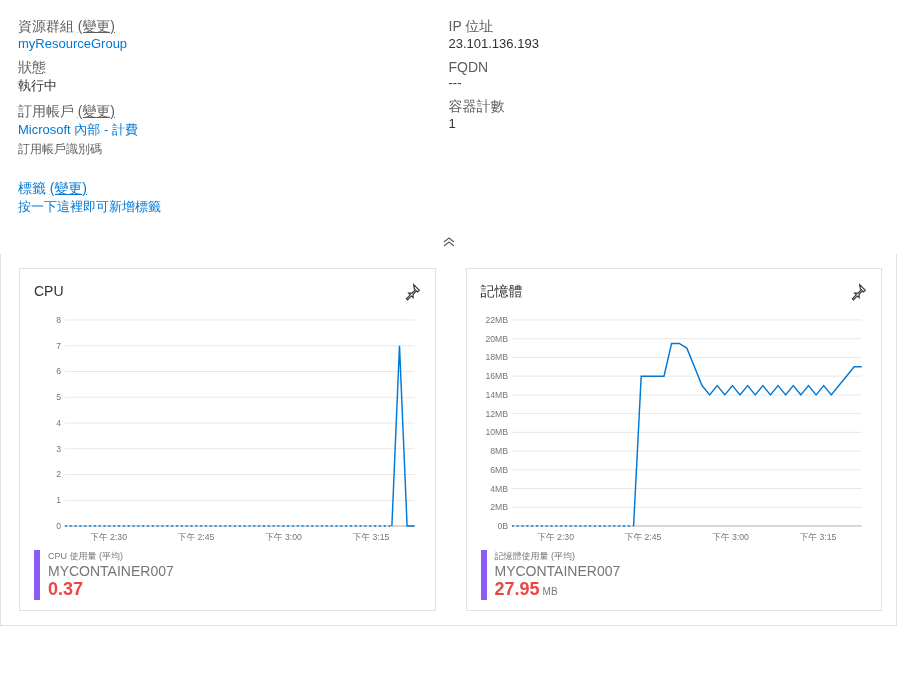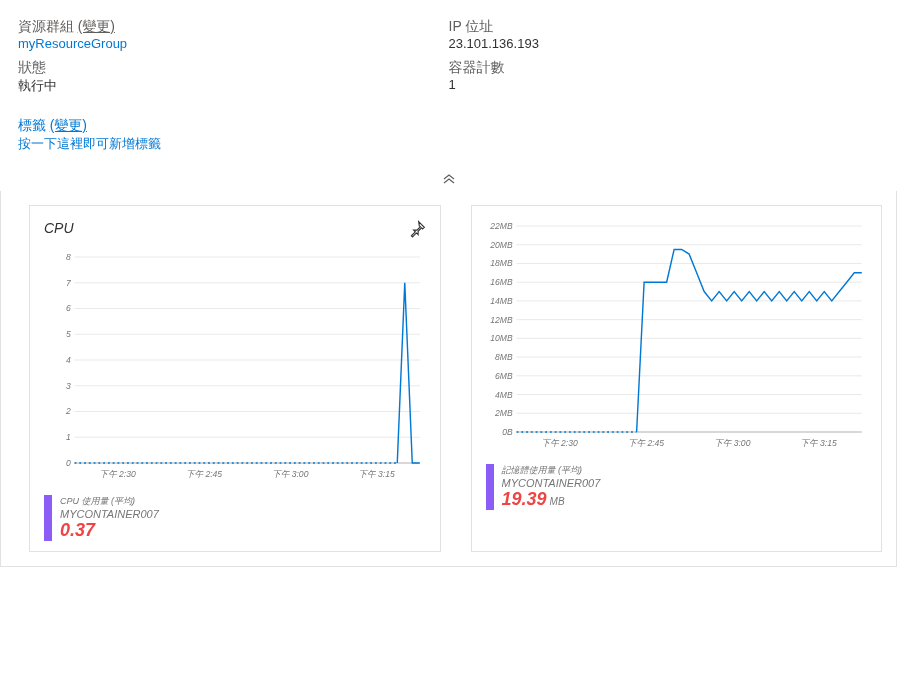--- a/index.html
+++ b/index.html
@@ -54,25 +54,24 @@
     .collapse-bar {
       text-align: center;
       padding: 4px 0;
       cursor: pointer;
       color: #605e5c;
       font-size: 12px;
     }
     .charts-row {
       display: flex;
       gap: 30px;
-      padding: 0 14px 14px 28px;
+      padding: 0 14px 14px 18px;
       border: 1px solid #e1e1e1;
       border-top: none;
       padding-top: 14px;
-      font-style: italic;
     }
     .chart-card {
       flex: 1;
       border: 1px solid #e1e1e1;
       background: #fff;
       padding: 14px 14px 10px 14px;
       position: relative;
     }
     .chart-header {
       display: flex;
@@ -111,30 +110,30 @@
       stroke-width: 1.5;
       fill: none;
     }
     .series-dashed {
       stroke: #0078d4;
       stroke-width: 1.5;
       fill: none;
       stroke-dasharray: 2 3;
     }
     .legend {
-      margin-top: 14px;
-      border-left: 8px solid #8b5cf6;
+      margin-top: 6px;
+      border-left: 6px solid #8b5cf6;
       padding-left: 8px;
     }
     .legend-label {
       font-size: 9px;
       color: #767676;
     }
     .legend-sub {
-      font-size: 11px;
+      font-size: 14px;
       color: #767676;
     }
     .legend-value {
       font-size: 18px;
       font-weight: 600;
       color: #ef4444;
     }
     .legend-unit {
       font-size: 10px;
       color: #767676;
@@ -149,31 +148,41 @@
   <div class="col">
     <div class="field">
       <span class="field-label">資源群組</span>
       <span class="field-change">(變更)</span><br>
       <span class="link">myResourceGroup</span>
     </div>
     <div class="field">
       <span class="field-label">狀態</span><br>
       <span class="field-value">執行中</span>
     </div>
+    <div class="field">
+      <span class="field-label">訂用帳戶</span>
+      <span class="field-change">(變更)</span><br>
+      <span class="link">Microsoft 內部 - 計費</span>
+      <div class="sub-label">訂用帳戶識別碼</div>
+    </div>
     <div class="field" style="margin-top:22px">
       <span class="field-label" style="color:#0078d4">標籤</span>
       <span class="field-change" style="color:#0078d4">(變更)</span><br>
       <span class="link">按一下這裡即可新增標籤</span>
     </div>
   </div>
 
   <div class="col">
     <div class="field">
       <span class="field-label">IP 位址</span><br>
       <span class="field-value">23.101.136.193</span>
+    </div>
+    <div class="field">
+      <span class="field-label">FQDN</span><br>
+      <span class="field-value">---</span>
     </div>
     <div class="field">
       <span class="field-label">容器計數</span><br>
       <span class="field-value">1</span>
     </div>
   </div>
 </div>
 
 <div class="collapse-bar">
   <svg width="14" height="10" viewBox="0 0 14 10">
@@ -222,20 +231,28 @@
         </svg>
     </div>
     <div class="legend">
       <div class="legend-label">CPU 使用量 (平均)</div>
       <div class="legend-sub">MYCONTAINER007</div>
       <span class="legend-value">0.37</span>
     </div>
   </div>
 
   <div class="chart-card">
+    <div class="chart-header">
+      <span class="chart-title">記憶體</span>
+      <span>
+        <svg class="pin-icon" viewBox="0 0 16 16">
+            <path d="M9.5 1.5 L14.5 6.5 L13 8 L12 7 L9 10 L9 13 L7.5 11.5 L4 15 L3 14 L6.5 10.5 L5 9 L8 9 L11 6 L10 5 Z" fill="none" stroke="#323130" stroke-width="1"></path>
+          </svg>
+      </span>
+    </div>
     <div class="chart-body">
       <svg class="chart-svg" id="mem-svg" viewBox="0 0 400 230" preserveAspectRatio="none">
           <line class="gridline" x1="32" y1="212" x2="394" y2="212"></line>
           <text x="28" y="215" text-anchor="end" font-size="9" fill="#767676">0B</text>
           <line class="gridline" x1="32" y1="193.27272727272728" x2="394" y2="193.27272727272728"></line>
           <text x="28" y="196.27272727272728" text-anchor="end" font-size="9" fill="#767676">2MB</text>
           <line class="gridline" x1="32" y1="174.54545454545456" x2="394" y2="174.54545454545456"></line>
           <text x="28" y="177.54545454545456" text-anchor="end" font-size="9" fill="#767676">4MB</text>
           <line class="gridline" x1="32" y1="155.8181818181818" x2="394" y2="155.8181818181818"></line>
           <text x="28" y="158.8181818181818" text-anchor="end" font-size="9" fill="#767676">6MB</text>
@@ -260,17 +277,17 @@
           <text x="167.75" y="226" text-anchor="middle" font-size="9" fill="#767676">下午 2:45</text>
           <text x="258.25" y="226" text-anchor="middle" font-size="9" fill="#767676">下午 3:00</text>
           <text x="348.75" y="226" text-anchor="middle" font-size="9" fill="#767676">下午 3:15</text>
           <path class="series-dashed" d="M 32 212 L 39.869565217391305 212 L 47.73913043478261 212 L 55.608695652173914 212 L 63.47826086956522 212 L 71.34782608695653 212 L 79.21739130434783 212 L 87.08695652173913 212 L 94.95652173913044 212 L 102.82608695652175 212 L 110.69565217391305 212 L 118.56521739130434 212 L 126.43478260869566 212 L 134.30434782608694 212 L 142.17391304347825 212 L 150.04347826086956 212 L 157.91304347826087 212"></path>
           <path class="series" d="M 157.91304347826087 212 L 165.78260869565216 62.18181818181819 L 173.6521739130435 62.18181818181819 L 181.52173913043478 62.18181818181819 L 189.3913043478261 62.18181818181819 L 197.26086956521738 29.409090909090907 L 205.1304347826087 29.409090909090907 L 213 34.09090909090909 L 220.8695652173913 52.81818181818181 L 228.7391304347826 71.54545454545456 L 236.6086956521739 80.9090909090909 L 244.47826086956525 71.54545454545456 L 252.34782608695653 80.9090909090909 L 260.21739130434787 71.54545454545456 L 268.0869565217391 80.9090909090909 L 275.95652173913044 71.54545454545456 L 283.82608695652175 80.9090909090909 L 291.695652173913 71.54545454545456 L 299.5652173913043 80.9090909090909 L 307.4347826086957 71.54545454545456 L 315.304347826087 80.9090909090909 L 323.17391304347825 71.54545454545456 L 331.04347826086956 80.9090909090909 L 338.9130434782609 71.54545454545456 L 346.7826086956522 80.9090909090909 L 354.65217391304344 71.54545454545456 L 362.52173913043475 80.9090909090909 L 370.3913043478261 71.54545454545456 L 378.2608695652174 62.18181818181819 L 386.1304347826087 52.81818181818181 L 394 52.81818181818181"></path>
         </svg>
     </div>
     <div class="legend">
       <div class="legend-label">記憶體使用量 (平均)</div>
       <div class="legend-sub">MYCONTAINER007</div>
-      <span class="legend-value">19.39</span><span class="legend-unit">MB</span>
+      <span class="legend-value">27.95</span><span class="legend-unit">MB</span>
     </div>
   </div>
 
 </div>
 
 </body></html>

